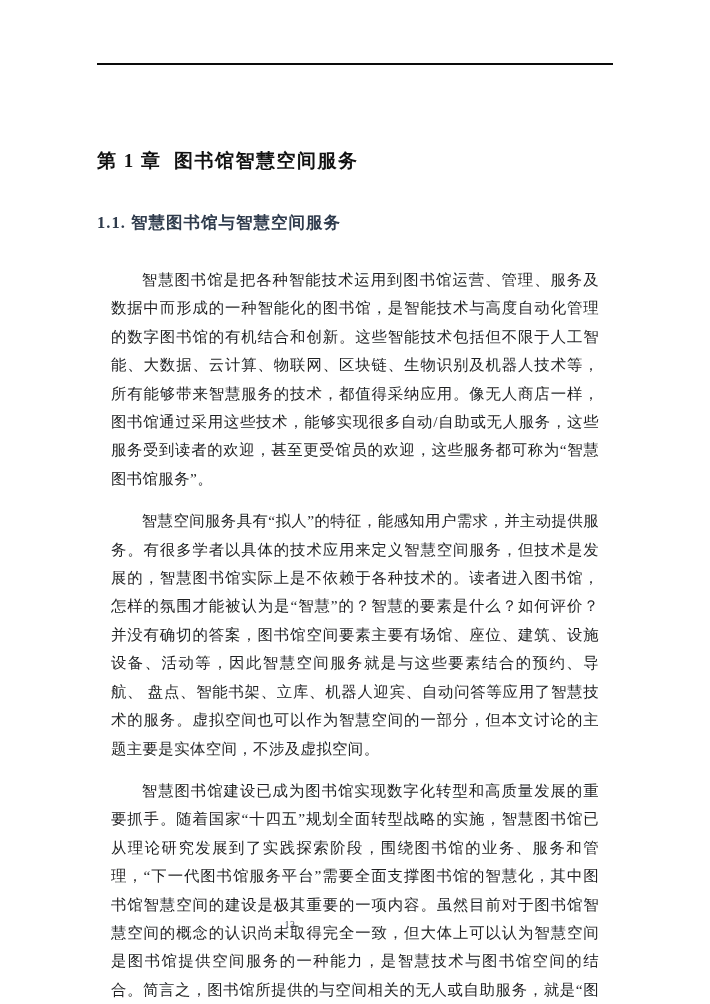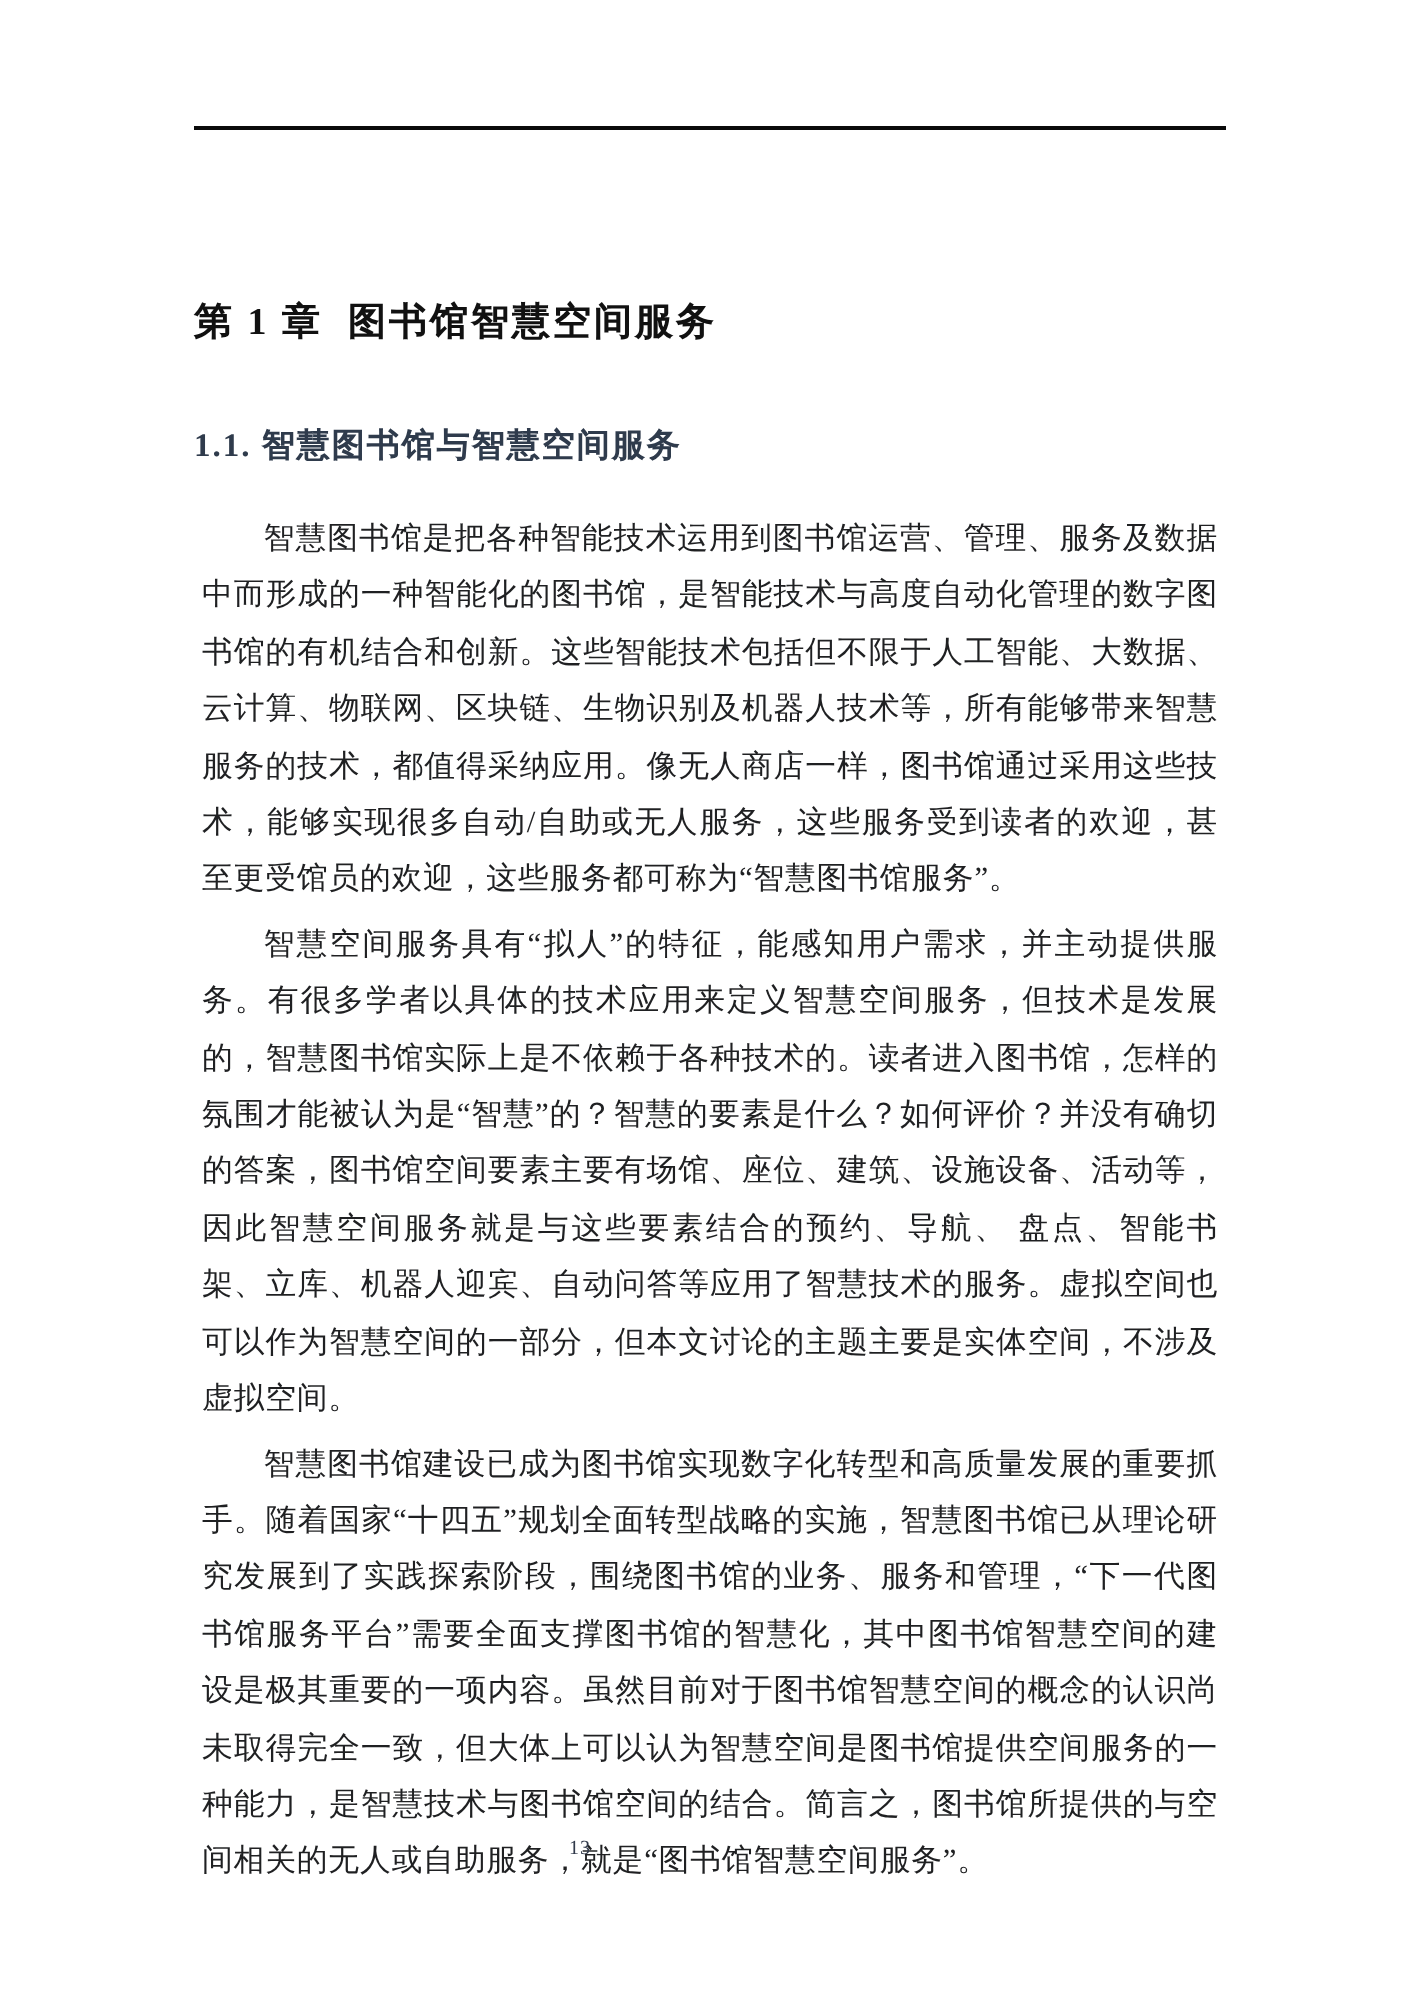--- a/index.html
+++ b/index.html
@@ -53,21 +53,21 @@
     position: absolute;
     left: 97px;
     top: 252px;
     width: 516px;
     font-size: 15.4px;
     line-height: 28.4px;
     text-align: justify;
     color: #1f2022;
   }
   .body-text p {
-    margin: 4px;
+    margin: 14px;
     text-indent: 2em;
     letter-spacing: 0.4px;
   }
   .page-footer {
     position: absolute;
     left: 0;
     top: 914px;
     width: 580px;
     text-align: center;
   }

